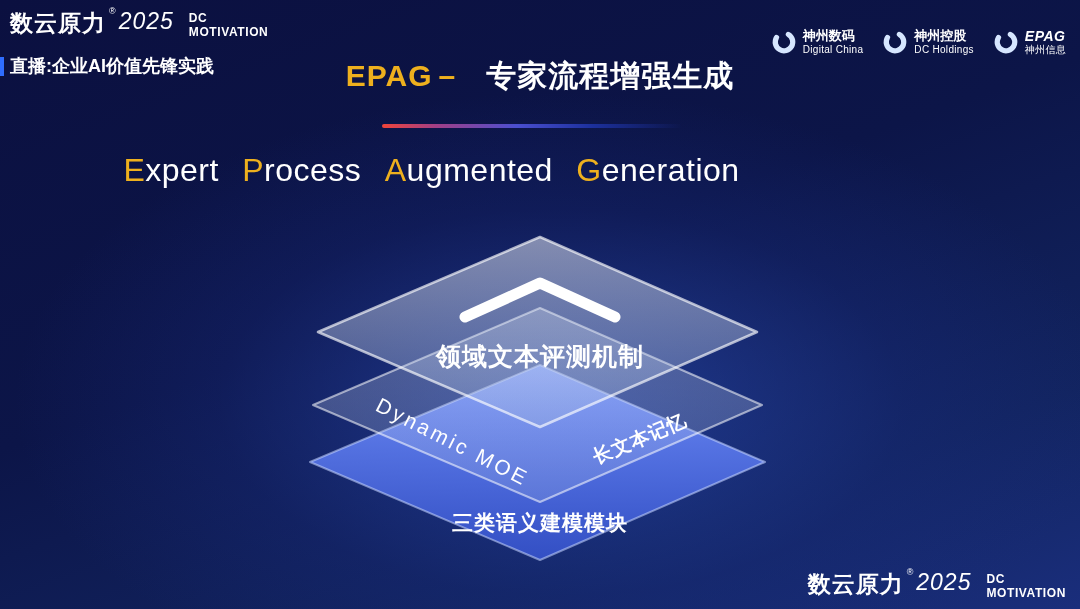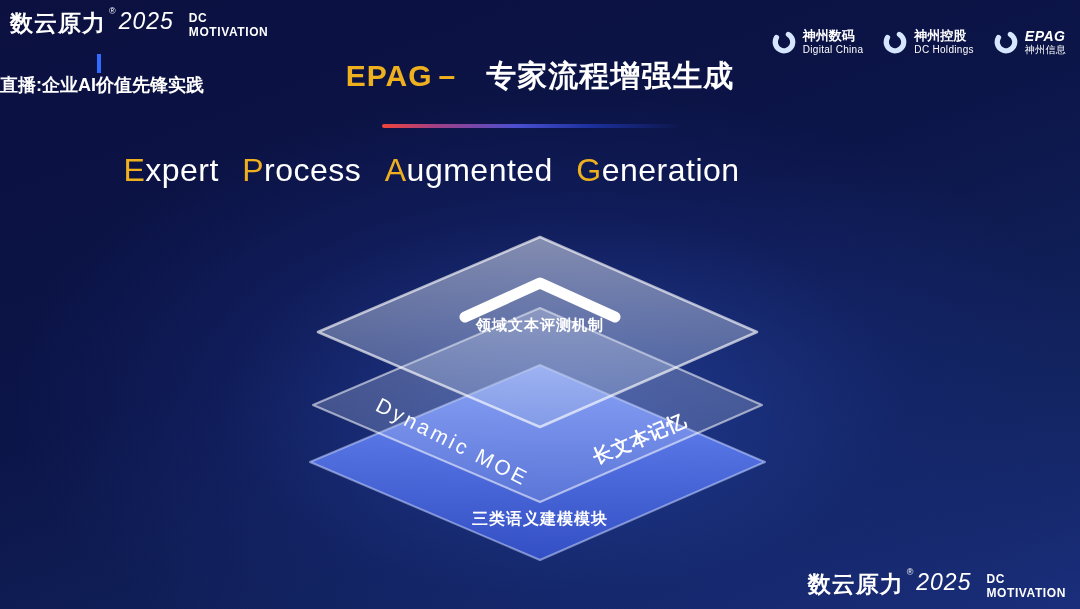--- a/index.html
+++ b/index.html
@@ -14,21 +14,21 @@
   
   .brand { position:absolute; display:flex; align-items:flex-start; gap:3px; white-space:nowrap; }
   .brand.top-left { left:10px; top:8px; }
   .brand.bottom-right { right:14px; bottom:8px; }
   .brand .brand-name { font-size:23px; font-weight:bold; letter-spacing:1px; }
   .brand .reg { font-size:9px; vertical-align:super; position:relative; top:-2px; }
   .brand .brand-year { font-size:23px; font-weight:normal; letter-spacing:1px; font-style:italic; }
   .brand .brand-sub { display:flex; flex-direction:column; font-size:12px; font-weight:bold; letter-spacing:0.6px; line-height:1.15; margin-top:4px;margin-left:12px; }
 
   
-  .live-label { position:absolute; left:0; top:54px; display:flex; align-items:center; font-size:18px; font-weight:bold;flex-direction:column; }
+  .live-label { position:absolute; left:0; top:54px; display:flex; align-items:center; font-size:18px; font-weight:bold; }
   .live-bar { display:inline-block; width:4px; height:19px; background:#2f6dff; margin-right:6px; }
 
   
   .title { position:absolute; left:0; top:56px; width:1080px; text-align:center; font-size:30px; font-weight:bold; letter-spacing:1px; }
   .title .gold { color:#eeb01e; }
   .title .title-zh { color:#ffffff; margin-left:24px; }
   .title .title-dash { margin:0 6px; }
 
   .divider { position:absolute; left:382px; top:124px; width:300px; height:4px; border-radius:2px;
     background:linear-gradient(90deg, #f0443a 0%, #a13f86 18%, #4a4fd0 45%, #1c309c 70%, rgba(16,32,110,0) 100%); }
@@ -43,24 +43,24 @@
   .partner { display:flex; align-items:center; gap:5px; }
   .partner-icon { width:28px; height:28px; }
   .partner-text { display:flex; flex-direction:column; line-height:1.15; }
   .partner-text .p1 { font-size:13px; font-weight:bold; }
   .partner-text .p2 { font-size:10px; letter-spacing:0.3px; }
   .partner.dcits .p1 { font-style:italic; font-size:14px; letter-spacing:0.5px; }
 
   
   .diagram-svg { position:absolute; left:260px; top:225px; }
   .layer-label { position:absolute; color:#fff; text-align:center; }
-  .label-top { left:430px; top:316px; width:220px; font-size:15px; font-weight:bold; letter-spacing:1px; }
+  .label-top { left:430px; top:340px; width:220px; font-size:25px; font-weight:bold; letter-spacing:1px; }
   .label-mid-left { left:365px; top:430px; width:175px; font-size:21px; letter-spacing:3px; transform:rotate(27deg); }
   .label-mid-right { left:575px; top:426px; width:130px; font-size:19px; font-weight:bold; letter-spacing:1px; transform:rotate(-23deg); }
-  .label-bottom { left:430px; top:509px; width:220px; font-size:16px; font-weight:bold; letter-spacing:1px; }
+  .label-bottom { left:430px; top:509px; width:220px; font-size:21px; font-weight:bold; letter-spacing:1px; }
 </style>
 </head>
 <body>
 
 <div class="slide">
 
   <div class="brand top-left">
     <span class="brand-name">数云原力</span>
       <span class="reg">®</span>
       <span class="brand-year">2025</span>

